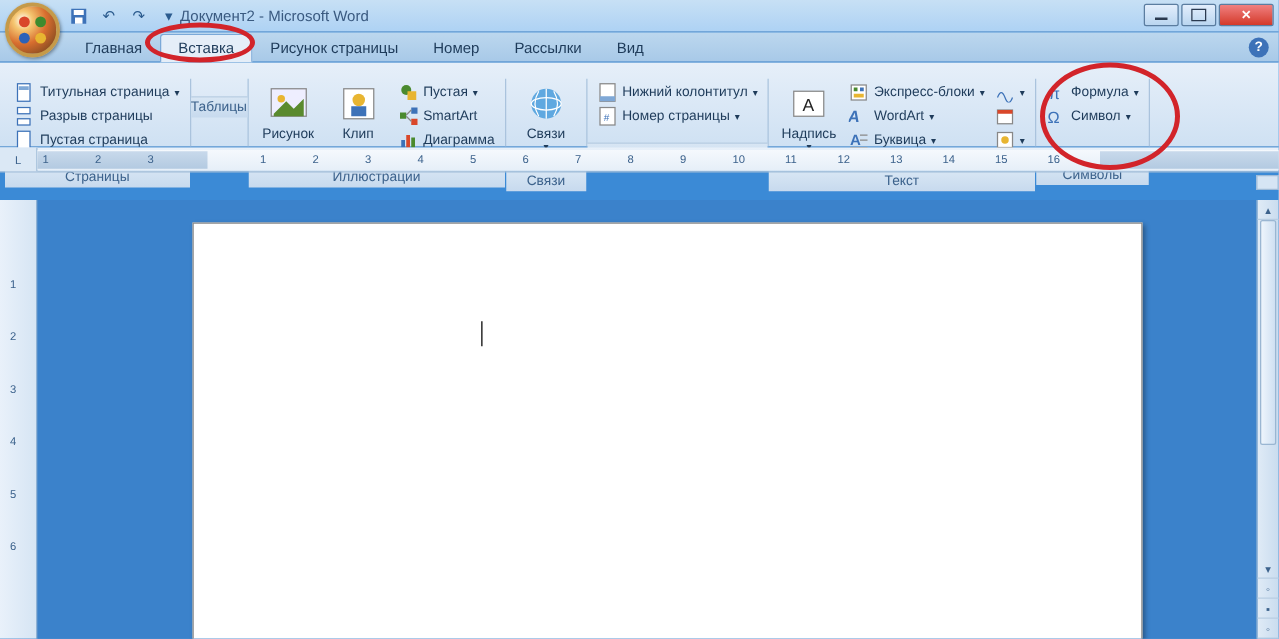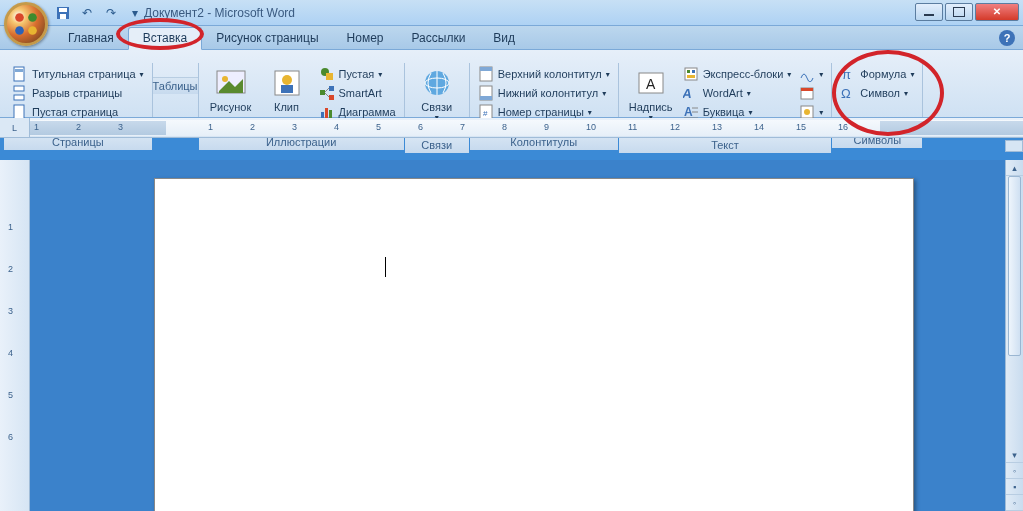--- a/index.html
+++ b/index.html
@@ -220,29 +220,20 @@
           </span>
           <span>Связи</span>
         </div>
     </div>
     <div class="group-label">Связи</div>
   </div>
 
   <div class="group">
     <div class="group-body">
       <div class="col">
-        <div class="btn-small drop">
-            <span class="ic">
-              <svg width="16" height="16">
-                <rect x="2" y="1" width="12" height="14" fill="#fff" stroke="#888"></rect>
-                <rect x="2" y="1" width="12" height="4" fill="#7fa8d6"></rect>
-              </svg>
-            </span>
-            <span>Верхний колонтитул</span>
-          </div>
         <div class="btn-small drop">
             <span class="ic">
               <svg width="16" height="16">
                 <rect x="2" y="1" width="12" height="14" fill="#fff" stroke="#888"></rect>
                 <rect x="2" y="11" width="12" height="4" fill="#7fa8d6"></rect>
               </svg>
             </span>
             <span>Нижний колонтитул</span>
           </div>
         <div class="btn-small drop">

